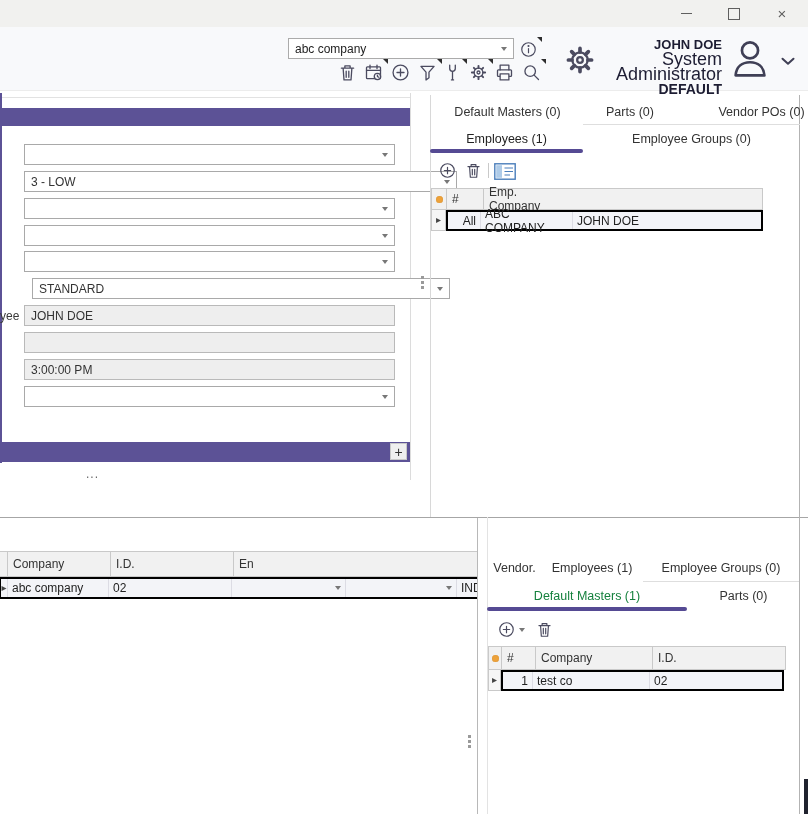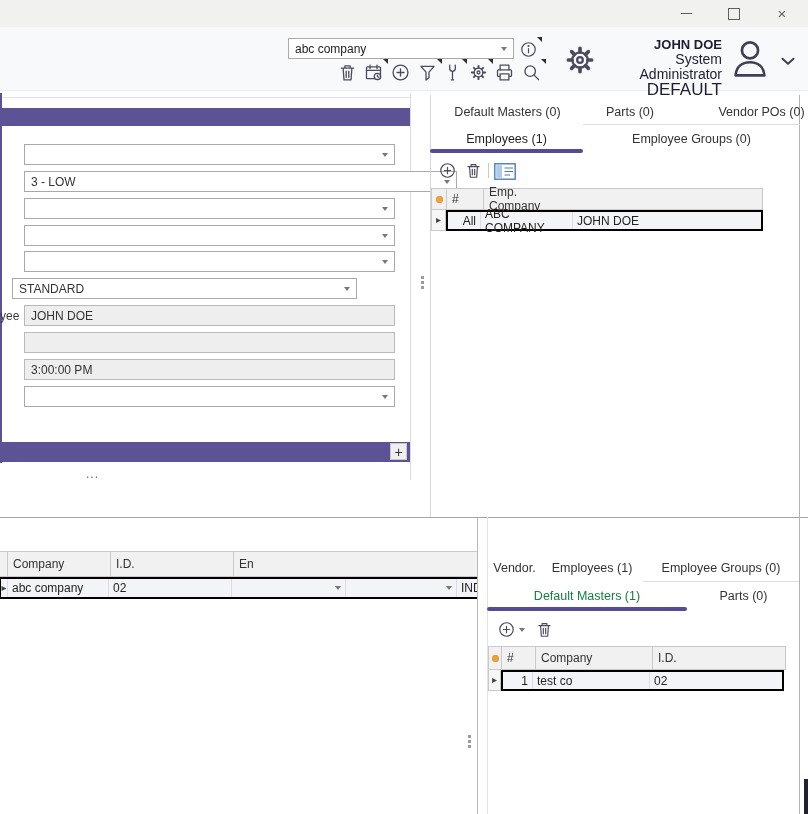--- a/index.html
+++ b/index.html
@@ -15,22 +15,22 @@
   
   .toolband{left:0;top:27px;width:808px;height:63px;background:#f8f9fb;border-bottom:1px solid #ececec}
   .combo{height:21px;background:#fff;border:1px solid #ababab;display:flex;align-items:center;padding:0 20px 0 6px;box-sizing:border-box;color:#222}
   .dd{width:0;height:0;border-left:3.5px solid transparent;border-right:3.5px solid transparent;border-top:4px solid #777}
   .combo .dd{position:absolute;right:6px;top:8px}
   .icon-btn{position:absolute;width:21px;height:21px}
   svg.ic{stroke:#4b4b60;fill:none;stroke-width:1.5;stroke-linecap:round;stroke-linejoin:round;width:100%;height:100%}
   .flag{position:absolute;top:-3px;right:-4px;width:0;height:0;border-top:5px solid #2e2e2e;border-left:5px solid transparent}
   .usertext{text-align:right;color:#1d1d33;line-height:15px}
   .usertext .nm{font-size:13px;font-weight:600}
-  .usertext .rl{font-size:14px}
-  .usertext .df{font-size:17px;font-weight:400}
+  .usertext .rl{font-size:18px}
+  .usertext .df{font-size:14px;font-weight:700}
   
   .vline,.hline{position:absolute;background:#c3c3c3}
   
   .pbar{position:absolute;background:#5c5296}
   .field{position:absolute;height:21px;background:#fff;border:1px solid #a9a9a9;display:flex;align-items:center;padding:0 6px;box-sizing:border-box;color:#333}
   .field.ro{background:#eeeeee;border-color:#b9b9b9}
   .field .dd{position:absolute;right:6px;top:8px}
   .plusbtn{position:absolute;width:17px;height:17px;background:#efefef;border:1px solid #c9c9c9;display:flex;align-items:center;justify-content:center;font-size:14px;color:#333;box-sizing:border-box;line-height:1}
   
   .tab{position:absolute;height:26px;display:flex;align-items:center;justify-content:center;font-size:12.5px;color:#333;cursor:default;white-space:nowrap}
@@ -189,21 +189,21 @@
     <span class="dd"></span>
 </div>
 <div class="field" style="left:24px;top:225px;width:371px">
   <span></span>
     <span class="dd"></span>
 </div>
 <div class="field" style="left:24px;top:251px;width:371px">
   <span></span>
     <span class="dd"></span>
 </div>
-<div class="field" style="left:12px;top:278px;width:345px">
+<div class="field" style="left:32px;top:278px;width:418px">
   <span>STANDARD</span>
     <span class="dd"></span>
 </div>
 <span class="abs" style="left:0;top:309px;width:17px;color:#3a3a3a">yee</span>
 <div class="field ro" style="left:24px;top:305px;width:371px">
   <span>JOHN DOE</span>
 </div>
 <div class="field ro" style="left:24px;top:332px;width:371px">
   <span></span>
 </div>

